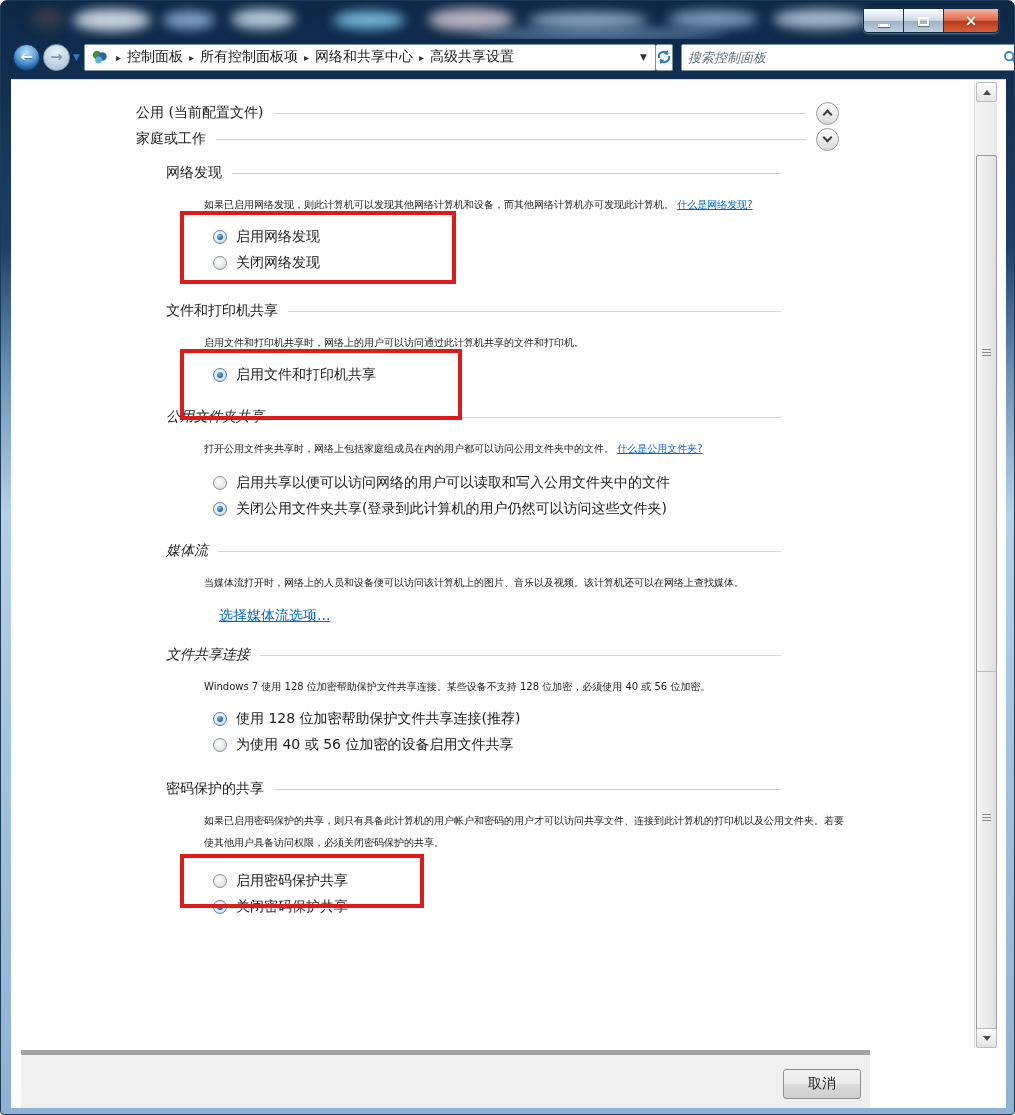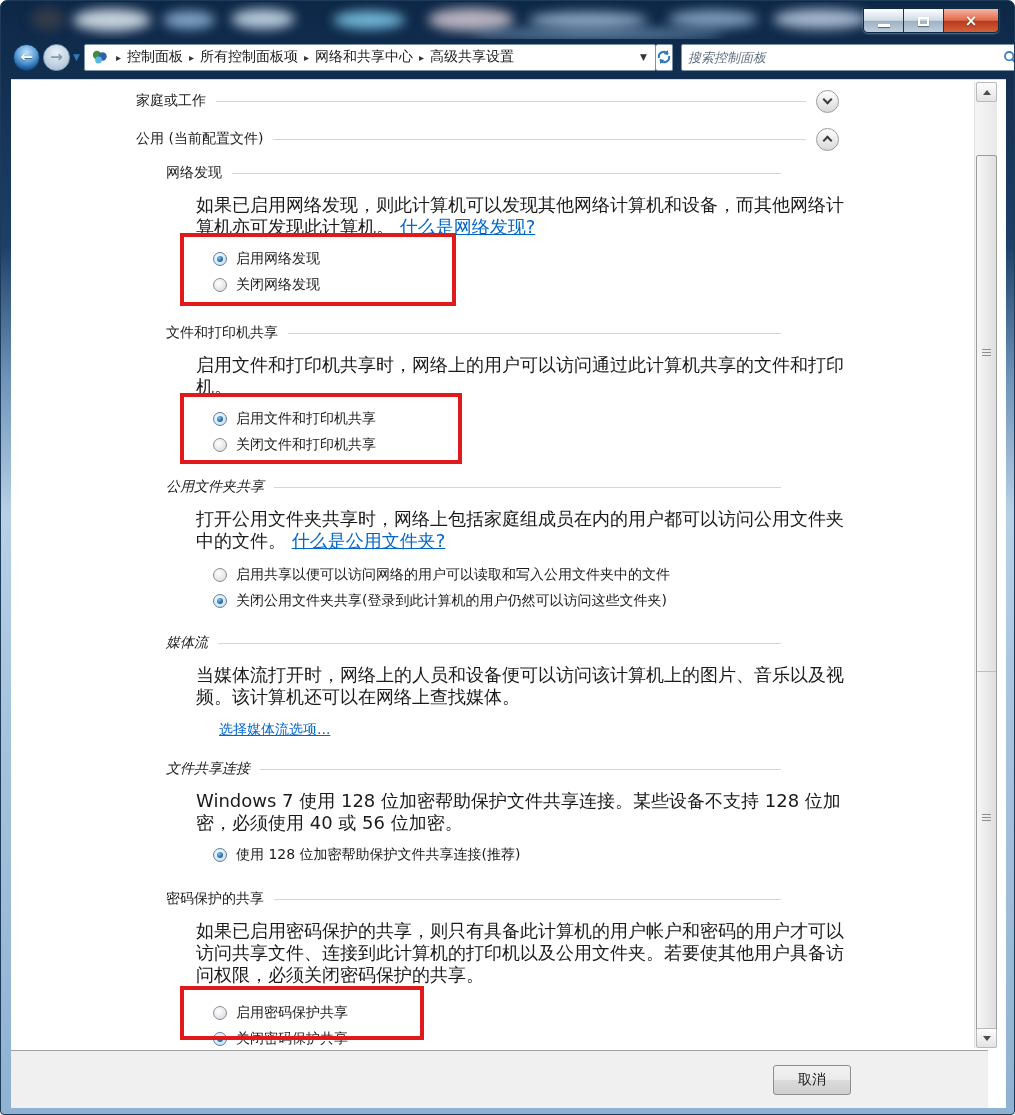--- a/index.html
+++ b/index.html
@@ -59,21 +59,21 @@
   .chev-btn { width:23px; height:23px; border-radius:50%; border:1px solid #9b9b9b; flex:0 0 auto;
     background:linear-gradient(to bottom,#fefefe,#d9d9d9); display:flex; align-items:center; justify-content:center; }
   .chev { width:7px; height:7px; border-left:2px solid #3c3c3c; border-bottom:2px solid #3c3c3c; }
   .chev.down { transform:rotate(-45deg); margin-top:-3px; }
   .chev.up { transform:rotate(135deg); margin-top:3px; }
 
   .section { margin-left:30px; }
   .sec-hdr { display:flex; align-items:center; width:625px; height:22px; }
   .sec-hdr.mt10 { margin-top:10px;text-align:center; } .sec-hdr.mt24 { margin-top:24px; } .sec-hdr.mt18 { margin-top:18px;font-style:italic; } .sec-hdr.mt20 { margin-top:20px; }
   .sec-title { font-size:14px; color:#1a1a1a; white-space:nowrap; }
-  .sec-body { margin-left:30px; width:648px; font-size:18px; color:#1a1a1a; line-height:22px; }
+  .sec-body { margin-left:38px; width:648px; font-size:10px; color:#1a1a1a; line-height:22px; }
   .sec-body.mt { margin-top:10px; }
   a.link { color:#0066cc; text-decoration:underline; cursor:pointer; }
   .action-link { margin-top:10px; margin-left:53px; font-size:14px; line-height:22px; }
 
   .radio-group { margin-left:47px; margin-top:8px; position:relative; }
   .radio-group.mt10 { margin-top:10px; } .radio-group.mt6 { margin-top:14px; }
   .radio-row { display:flex; align-items:center; height:26px; font-size:14px; color:#1a1a1a; }
   .radio { width:14px; height:14px; border-radius:50%; border:1px solid #84919c; flex:0 0 auto; margin-right:9px;
     background:radial-gradient(circle at 40% 35%,#ffffff 0%,#e8e8e8 55%,#c9ced3 100%); position:relative; }
   .radio.sel { background:radial-gradient(circle at 40% 35%,#f4fbff 0%,#d7e9f6 60%,#b9d2e6 100%); border-color:#5f7f9a; }
@@ -94,21 +94,21 @@
   .sb-up { top:0; } .sb-down { bottom:0; }
   .tri-up { width:0; height:0; border-left:4px solid transparent; border-right:4px solid transparent; border-bottom:5px solid #4d4d4d; }
   .tri-down { width:0; height:0; border-left:4px solid transparent; border-right:4px solid transparent; border-top:5px solid #4d4d4d; }
   .sb-thumb { position:absolute; left:1px; top:73px; width:21px; height:877px;
     background:linear-gradient(to right,#f6f6f6,#dfdfdf); border:1px solid #9c9c9c; border-radius:2px; }
   .grip { position:absolute; left:5px; width:9px; height:8px;
     background:repeating-linear-gradient(to bottom,#8f8f8f 0 1px,transparent 1px 3px); }
   .seam { position:absolute; left:0; top:515px; width:100%; height:1px; background:#bfbfbf; }
 
   
-  .bottombar { position:absolute; left:0; top:970px; width:977px; height:59px; background:#f0f0f0; border-top:1px solid #a3a3a3; }
+  .bottombar { position:absolute; left:10px; top:970px; width:849px; height:59px; background:#f0f0f0; border-top:5px solid #a3a3a3; }
   .w7-btn { position:absolute; top:14px; height:30px; border:1px solid #8e8e8e; border-radius:3px;
     background:linear-gradient(to bottom,#f2f2f2 0%,#ebebeb 49%,#dbdbdb 50%,#cfcfcf 100%);
     display:flex; align-items:center; justify-content:center; font-size:14px; color:#1a1a1a; cursor:pointer; }
   .btn-cancel { left:762px; width:78px; }
 </style>
 </head>
 <body>
 
 <div class="frame">
 
@@ -180,34 +180,34 @@
           <circle cx="6.2" cy="6.2" r="4.2" fill="none" stroke="#3f7fbf" stroke-width="1.8"></circle>
           <line x1="9.4" y1="9.4" x2="13.2" y2="13.2" stroke="#3f7fbf" stroke-width="2.2" stroke-linecap="round"></line>
         </svg>
       </span>
     </div>
   </div>
 
   <div class="client">
     <div class="flow">
 
+      <div class="profile-row second">
+        <span class="p-label">公用 (当前配置文件)</span>
+        <div class="rule"></div>
+        <div class="chev-btn">
+            <div class="chev up"></div>
+          </div>
+      </div>
       <div class="profile-row">
         <span class="p-label">家庭或工作</span>
         <div class="rule"></div>
         <div class="chev-btn">
             <div class="chev down"></div>
           </div>
       </div>
-      <div class="profile-row second">
-        <span class="p-label">公用 (当前配置文件)</span>
-        <div class="rule"></div>
-        <div class="chev-btn">
-            <div class="chev up"></div>
-          </div>
-      </div>
 
       <div class="section">
         <div class="sec-hdr mt10">
           <span class="sec-title">网络发现</span>
           <div class="rule"></div>
         </div>
         <div class="sec-body mt">
           <span>如果已启用网络发现，则此计算机可以发现其他网络计算机和设备，而其他网络计算机亦可发现此计算机。</span>
           <a class="link">什么是网络发现?</a>
         </div>
@@ -231,24 +231,20 @@
         </div>
         <div class="sec-body mt">
           <span>启用文件和打印机共享时，网络上的用户可以访问通过此计算机共享的文件和打印机。</span>
         </div>
         <div class="radio-group">
           <div class="redbox rb-fp"></div>
           <div class="radio-row">
             <span class="radio sel"></span>
             <span>启用文件和打印机共享</span>
           </div>
-          <div class="radio-row">
-            <span class="radio"></span>
-            <span>关闭文件和打印机共享</span>
-          </div>
         </div>
       </div>
 
       <div class="section">
         <div class="sec-hdr mt18">
           <span class="sec-title">公用文件夹共享</span>
           <div class="rule"></div>
         </div>
         <div class="sec-body mt">
           <span>打开公用文件夹共享时，网络上包括家庭组成员在内的用户都可以访问公用文件夹中的文件。</span>
@@ -284,20 +280,24 @@
           <span class="sec-title">文件共享连接</span>
           <div class="rule"></div>
         </div>
         <div class="sec-body mt">
           <span>Windows 7 使用 128 位加密帮助保护文件共享连接。某些设备不支持 128 位加密，必须使用 40 或 56 位加密。</span>
         </div>
         <div class="radio-group">
           <div class="radio-row">
             <span class="radio sel"></span>
             <span>使用 128 位加密帮助保护文件共享连接(推荐)</span>
+          </div>
+          <div class="radio-row">
+            <span class="radio"></span>
+            <span>为使用 40 或 56 位加密的设备启用文件共享</span>
           </div>
         </div>
       </div>
 
       <div class="section">
         <div class="sec-hdr mt20">
           <span class="sec-title">密码保护的共享</span>
           <div class="rule"></div>
         </div>
         <div class="sec-body mt">

